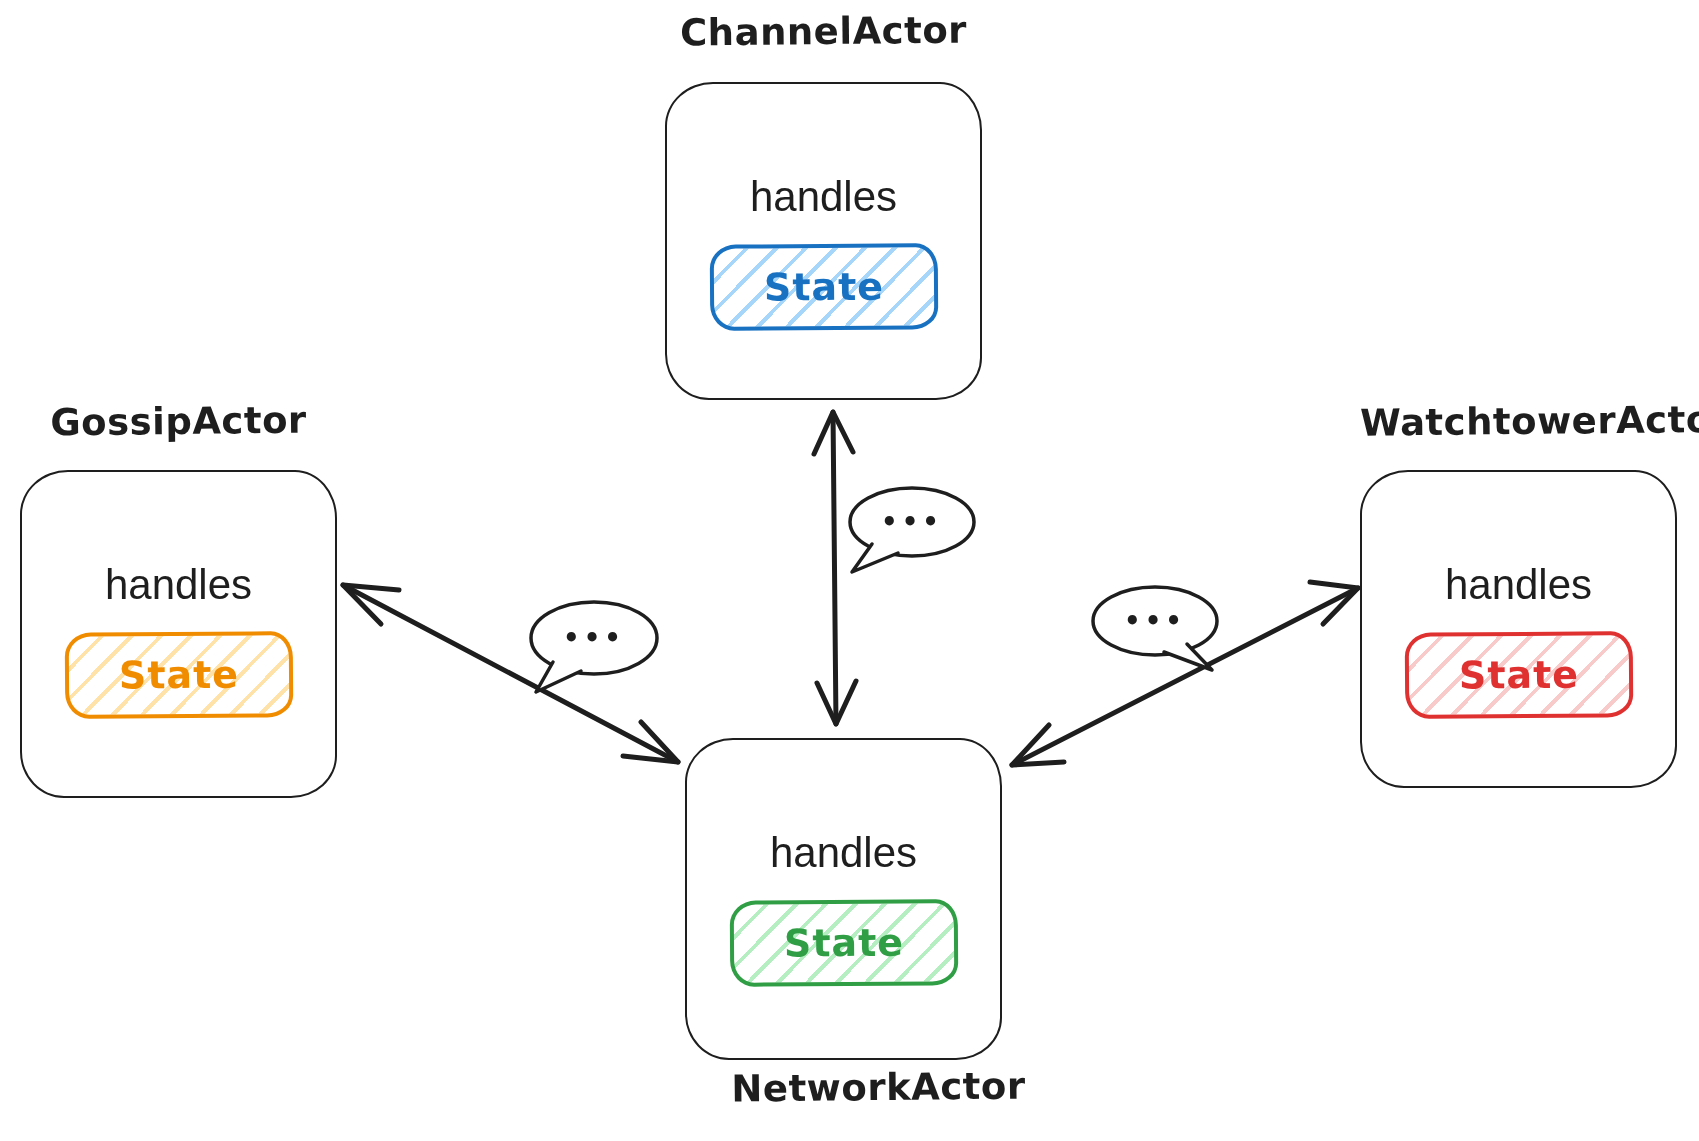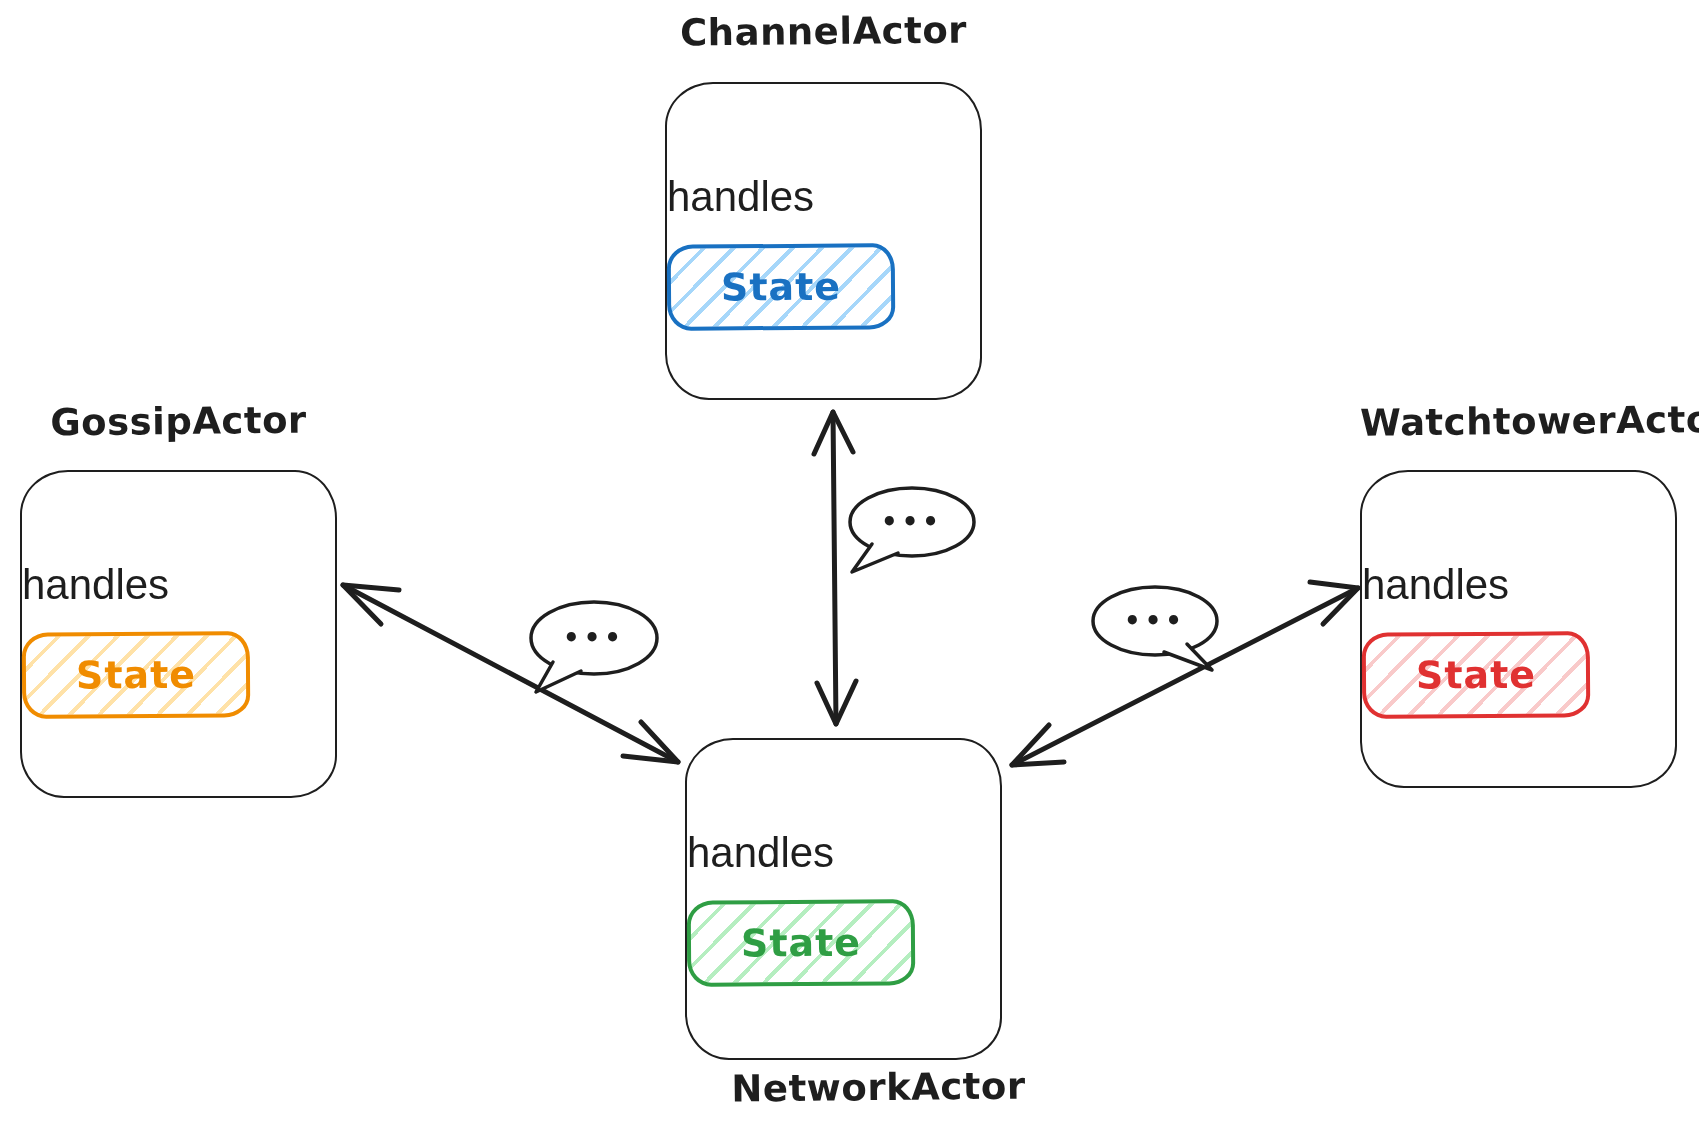--- a/index.html
+++ b/index.html
@@ -21,21 +21,21 @@
   .overlay text.dots{
     font-family:"DejaVu Sans", sans-serif;
     font-size:26px;font-weight:700;fill:#1e1e1e;letter-spacing:4px;
     text-anchor:middle;dominant-baseline:central;
   }
   .actor{
     position:absolute;
     border:2.6px solid #1e1e1e;
     border-radius:48px 42px 46px 44px / 44px 48px 42px 46px;
     background:#ffffff;
-    display:flex;flex-direction:column;
+    display:flex;flex-direction:column;align-items:center;
     box-sizing:border-box;
   }
   .handles{
     margin-top:88px;
     font-size:42px;line-height:50px;font-weight:500;
     color:#1e1e1e;
     font-family:"Liberation Sans", sans-serif;
   }
   .state-pill{
     margin-top:22px;

